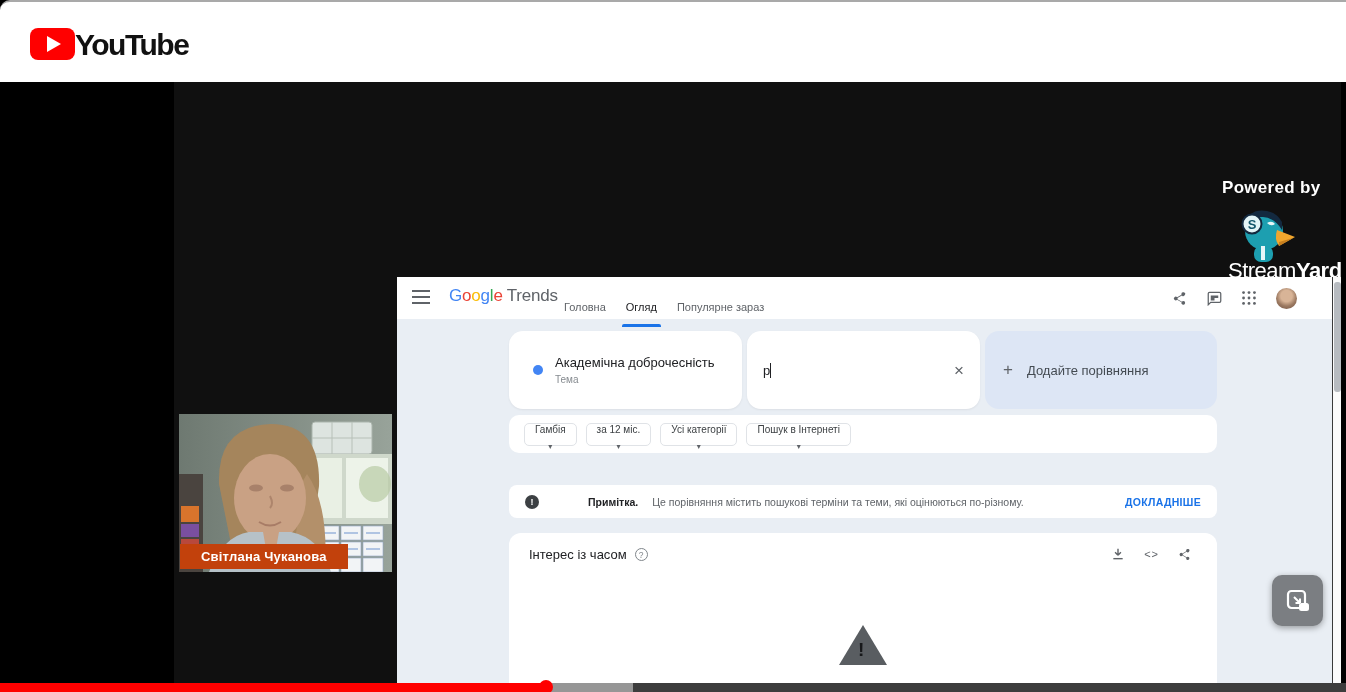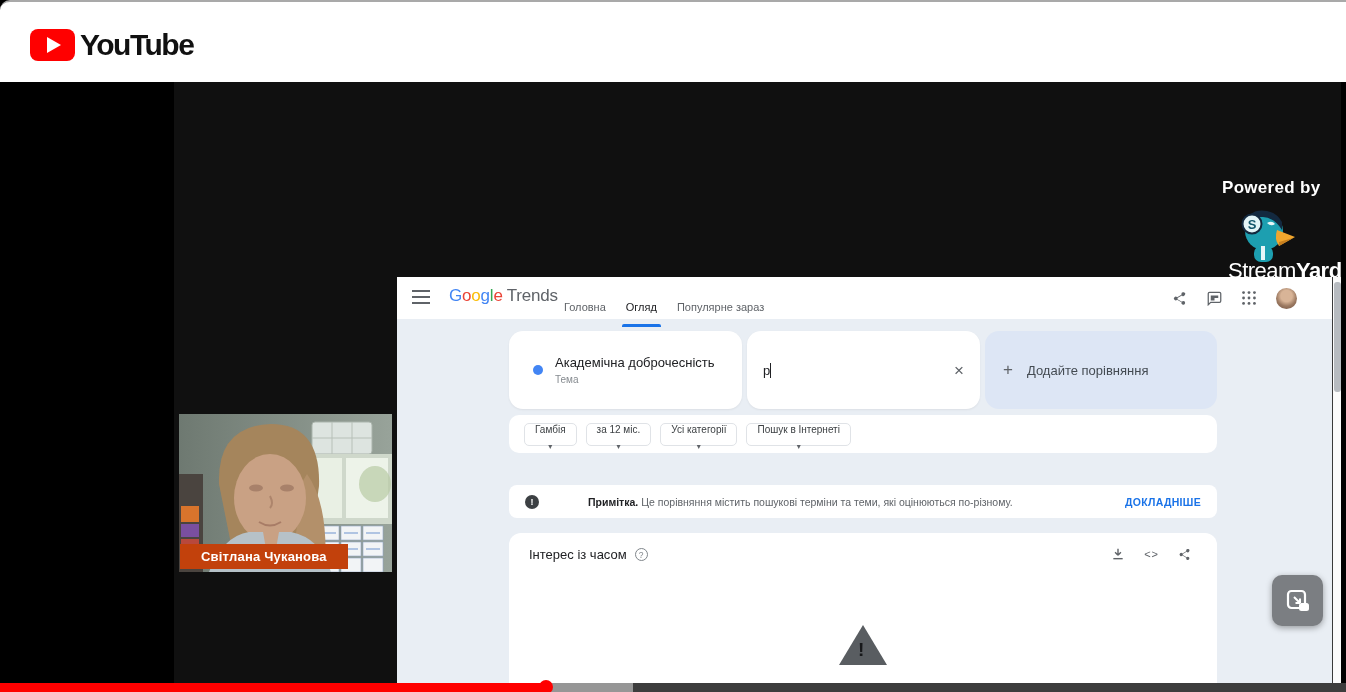--- a/index.html
+++ b/index.html
@@ -2,21 +2,21 @@
 <html><head>
 <meta charset="utf-8">
 <style>
   * { margin:0; padding:0; box-sizing:border-box; }
   body { font-family:"Liberation Sans", sans-serif; background:#ccc; }
   .stage { position:relative; width:1346px; height:692px; background:#000; overflow:hidden; }
 
   
   .topbar { position:absolute; left:0; top:0; width:1346px; height:82px; background:#fff;
             border-top:2px solid #a9a9a9; border-radius:10px 0 0 0; }
-  .yt-logo { position:absolute; left:30px; top:26px; display:flex; align-items:center; gap:5px; cursor:pointer; }
+  .yt-logo { position:absolute; left:30px; top:26px; display:flex; align-items:flex-start; cursor:pointer; }
   .yt-icon { width:45px; height:32px; background:#ff0000; border-radius:8px; position:relative; }
   .yt-icon::after { content:""; position:absolute; left:17px; top:8px;
                     border-left:14px solid #fff; border-top:8px solid transparent; border-bottom:8px solid transparent; }
   .yt-word { font-size:30px; font-weight:bold; color:#111; letter-spacing:-1.5px; }
 
   
   .video { position:absolute; left:0; top:82px; width:1346px; height:610px; background:#000;text-decoration:underline; }
   .stream-canvas { position:absolute; left:174px; top:0; width:1167px; height:610px; background:#101010; }
 
   
@@ -72,21 +72,21 @@
   .chip { height:23px; border:1px solid #e0e3e7; border-radius:5px; background:#fff; display:flex; align-items:center;
           padding:0 10px; gap:7px; font-size:10px; color:#3c4043; cursor:pointer; white-space:nowrap;flex-direction:column; }
   .chip .caret { font-size:8px; color:#5f6368; }
 
   
   .note { position:absolute; left:112px; top:208px; width:708px; height:33px; background:#fff; border-radius:8px;
           display:flex; align-items:center; padding:0 16px; }
   .note-ic { width:14px; height:14px; border-radius:50%; background:#3c4043; color:#fff; font-size:9px; font-weight:bold;
              display:flex; align-items:center; justify-content:center; flex:none; margin-right:9px; }
   .note-txt { font-size:10.5px; color:#5f6368; }
-  .note-txt b { color:#202124; margin-right:3px;padding-left:40px; }
+  .note-txt b { color:#202124; margin-right:14px;padding-left:40px; }
   .note-link { margin-left:auto; font-size:10.5px; font-weight:bold; color:#1a73e8; letter-spacing:.3px; cursor:pointer; }
 
   
   .widget { position:absolute; left:112px; top:256px; width:708px; height:179px; background:#fff; border-radius:12px 12px 0 0; }
   .widget-head { position:absolute; left:20px; top:14px; display:flex; align-items:center; gap:8px; }
   .widget-title { font-size:13px; color:#202124; }
   .help { width:13px; height:13px; border:1px solid #80868b; border-radius:50%; color:#80868b; font-size:8.5px;
           display:flex; align-items:center; justify-content:center; cursor:pointer; }
   .widget-actions { position:absolute; right:26px; top:14px; display:flex; align-items:center; gap:19px; }
   .widget-actions .embed { font-size:11px; color:#5f6368; letter-spacing:1px; cursor:pointer; }

